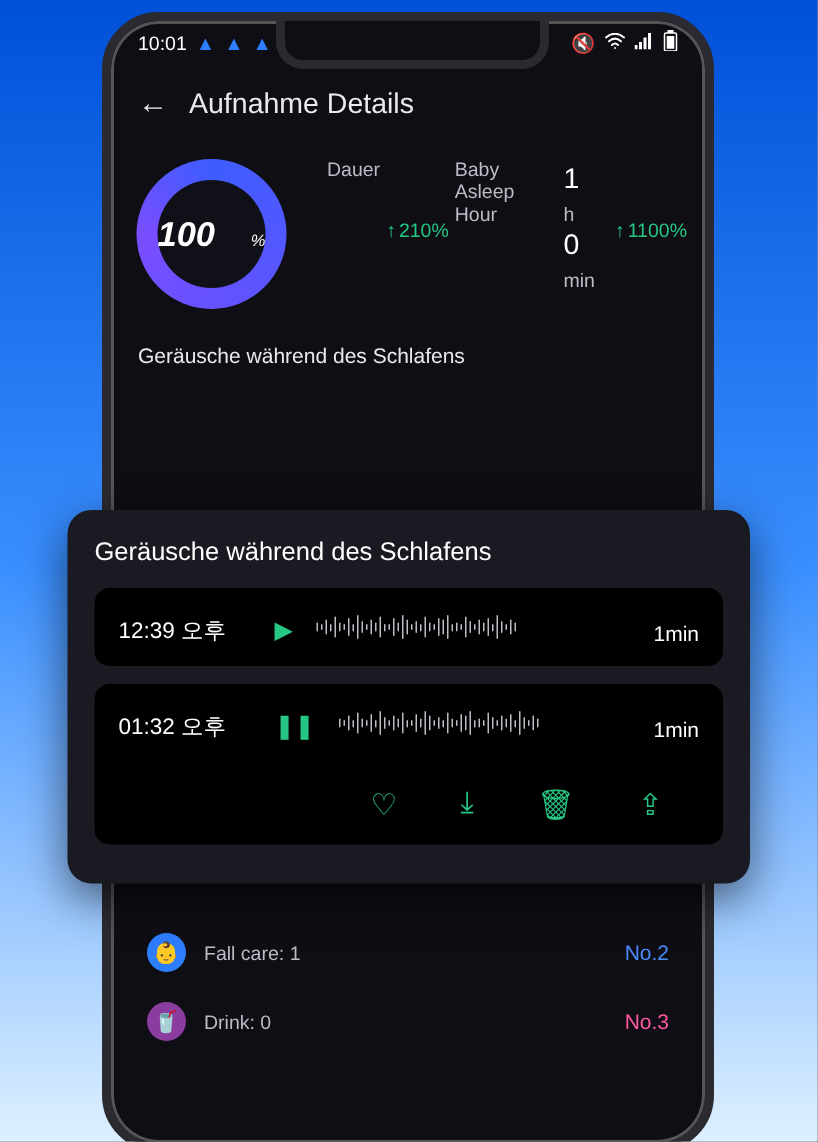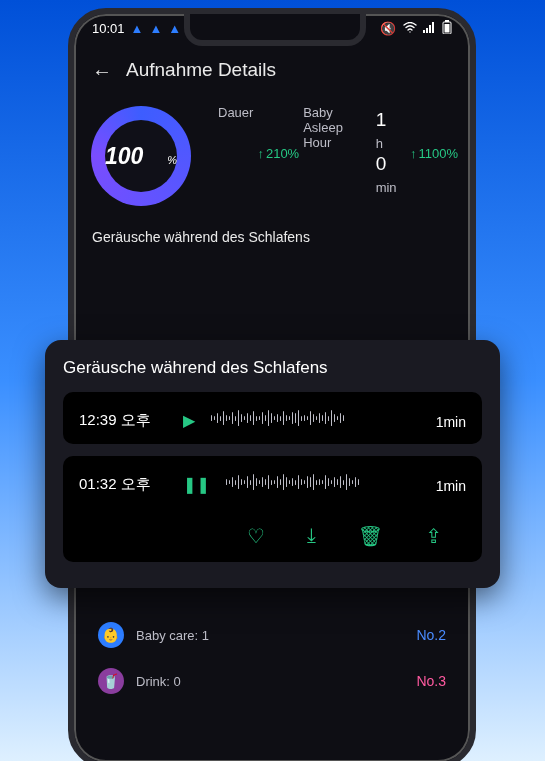--- a/index.html
+++ b/index.html
@@ -206,21 +206,21 @@
         </span>
       </div>
     </div>
   </div>
 
   <div class="section-title">Geräusche während des Schlafens</div>
 
   <div class="list-area">
     <div class="list-item">
       <span class="list-icon" style="background:#2d7dff">👶</span>
-      <span class="list-label"><span>Baby care:</span> <span class="list-count">1</span></span>
+      <span class="list-label"><span>Fall care:</span> <span class="list-count">1</span></span>
       <span class="list-rank rank-blue">No.2</span>
     </div>
     <div class="list-item">
       <span class="list-icon" style="background:#8a3d9e">🥤</span>
       <span class="list-label"><span>Drink:</span> <span class="list-count">0</span></span>
       <span class="list-rank rank-pink">No.3</span>
     </div>
   </div>
 
 </div>

